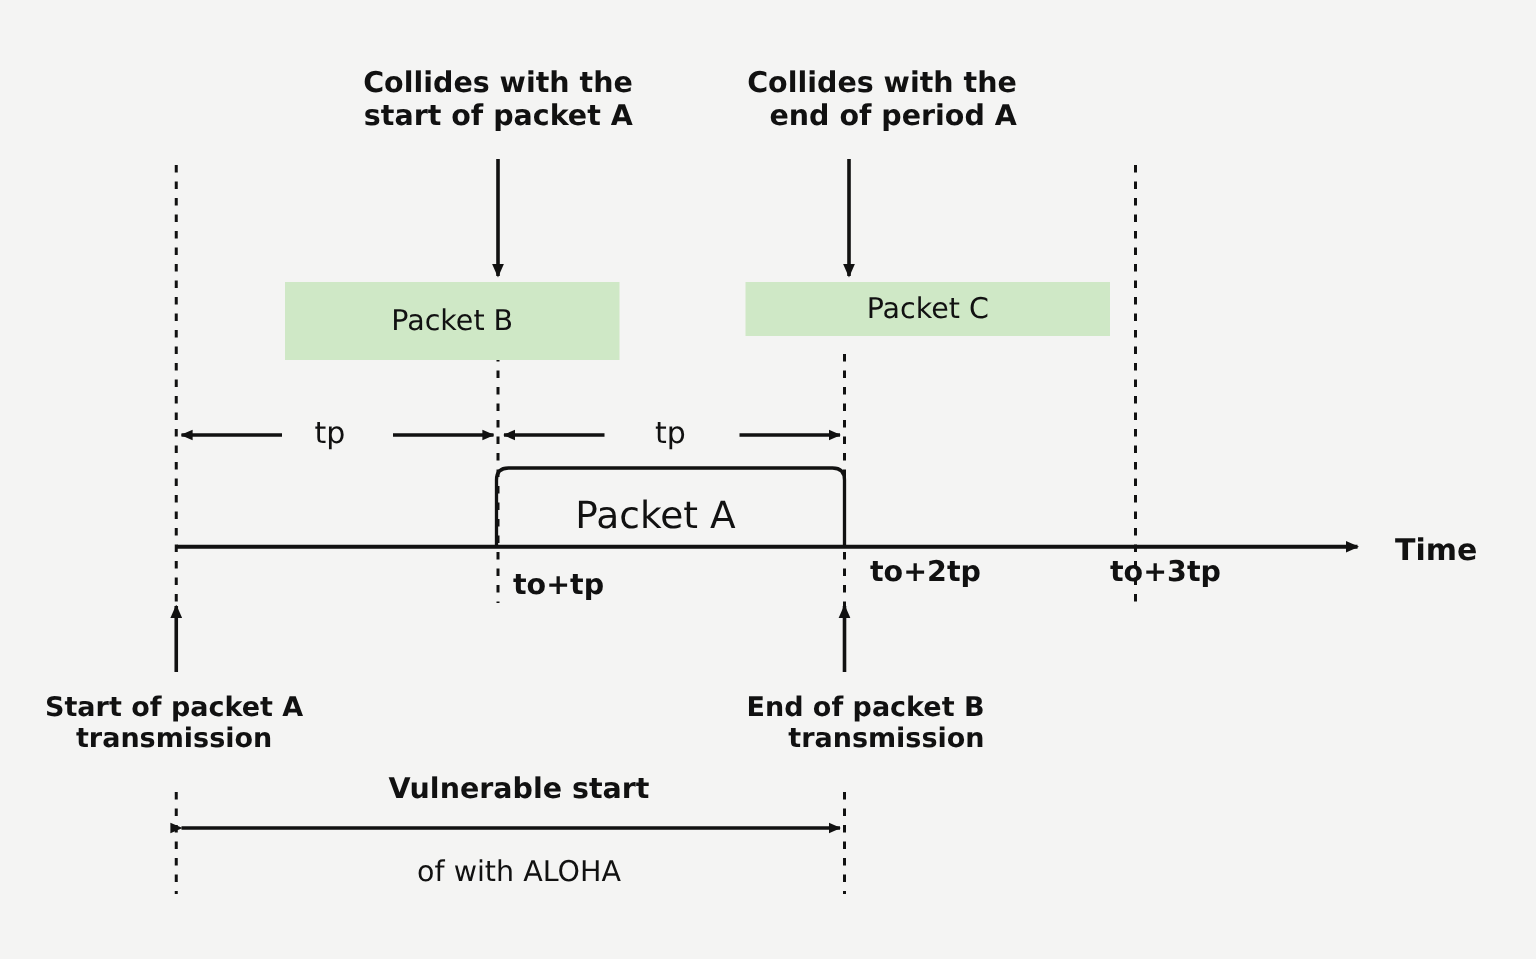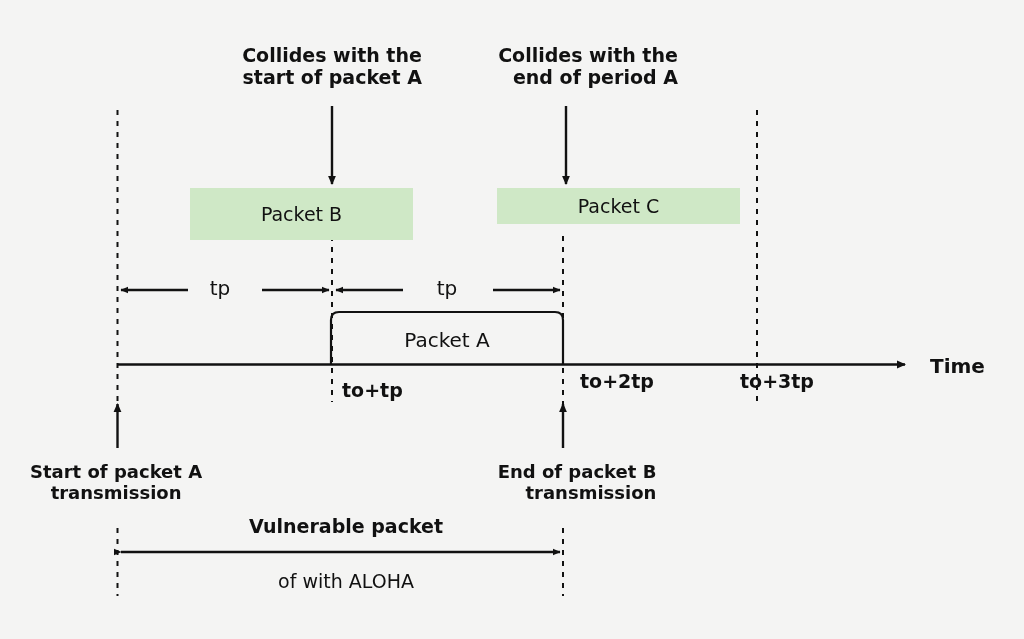--- a/index.html
+++ b/index.html
@@ -79,37 +79,37 @@
   </div>
 
   <div class="pktbox" style="left:190px;top:188px;width:223px;height:52px;">
     <span>Packet B</span>
   </div>
 
   <div class="pktbox" style="left:473px;top:188px;width:243px;height:36px;margin-left:24px;">
     <span>Packet C</span>
   </div>
 
-  <div class="lbl ctr" style="left:447px;top:329px;font-size:20px;">Packet A</div>
+  <div class="lbl ctr" style="left:437px;top:329px;font-size:25px;">Packet A</div>
 
   <div class="lbl ctr" style="left:220px;top:277px;font-size:20px;">tp</div>
   <div class="lbl ctr" style="left:447px;top:277px;font-size:20px;">tp</div>
 
   <div class="lbl bold" style="left:342px;top:379px;font-size:19px;">to+tp</div>
   <div class="lbl bold" style="left:580px;top:370px;font-size:19px;">to+2tp</div>
   <div class="lbl bold" style="left:740px;top:370px;font-size:19px;">to+3tp</div>
 
   <div class="lbl bold" style="left:930px;top:355px;font-size:20px;">Time</div>
 
   <div class="lbl bold" style="left:30px;top:461px;font-size:18px;text-align:center;">
     <div>Start of packet A</div>
     <div>transmission</div>
   </div>
 
   <div class="lbl ctr bold" style="left:577px;top:461px;font-size:18px;">
     <div>End of packet B</div>
     <div>transmission</div>
   </div>
 
-  <div class="lbl ctr bold" style="left:346px;top:515px;font-size:19px;">Vulnerable packet</div>
+  <div class="lbl ctr bold" style="left:346px;top:515px;font-size:19px;">Vulnerable start</div>
   <div class="lbl ctr" style="left:346px;top:570px;font-size:19px;">of with ALOHA</div>
 
 </div>
 
 </body></html>

